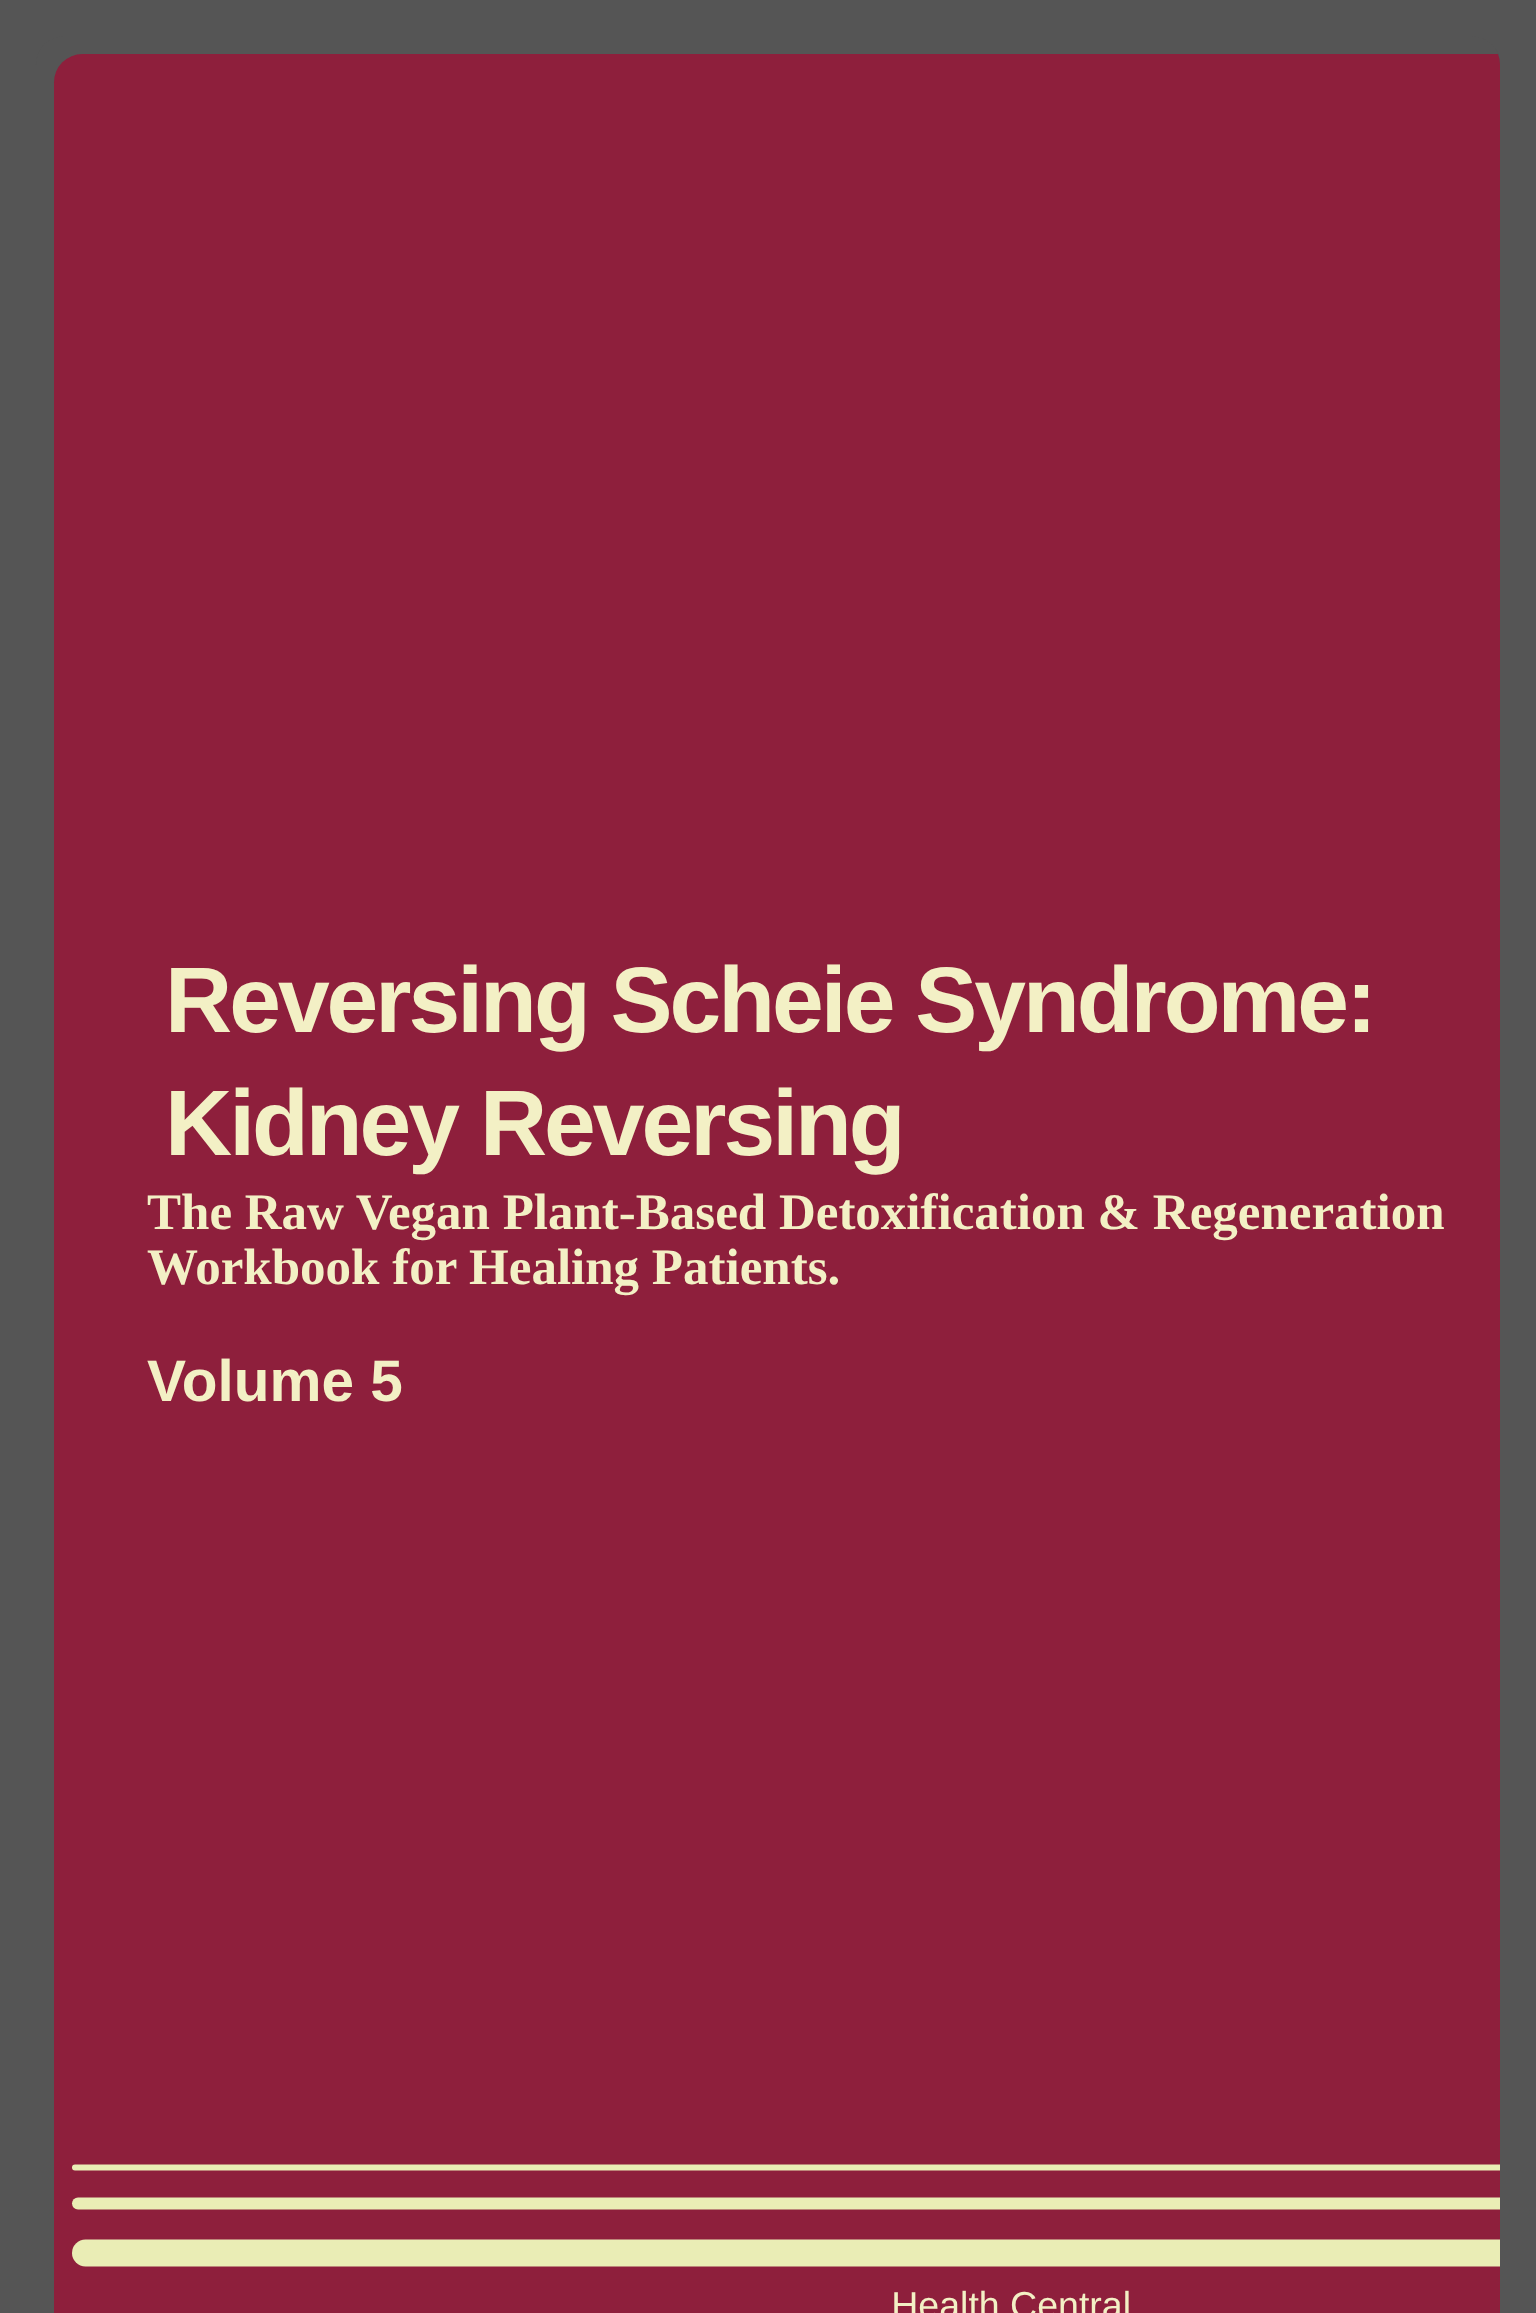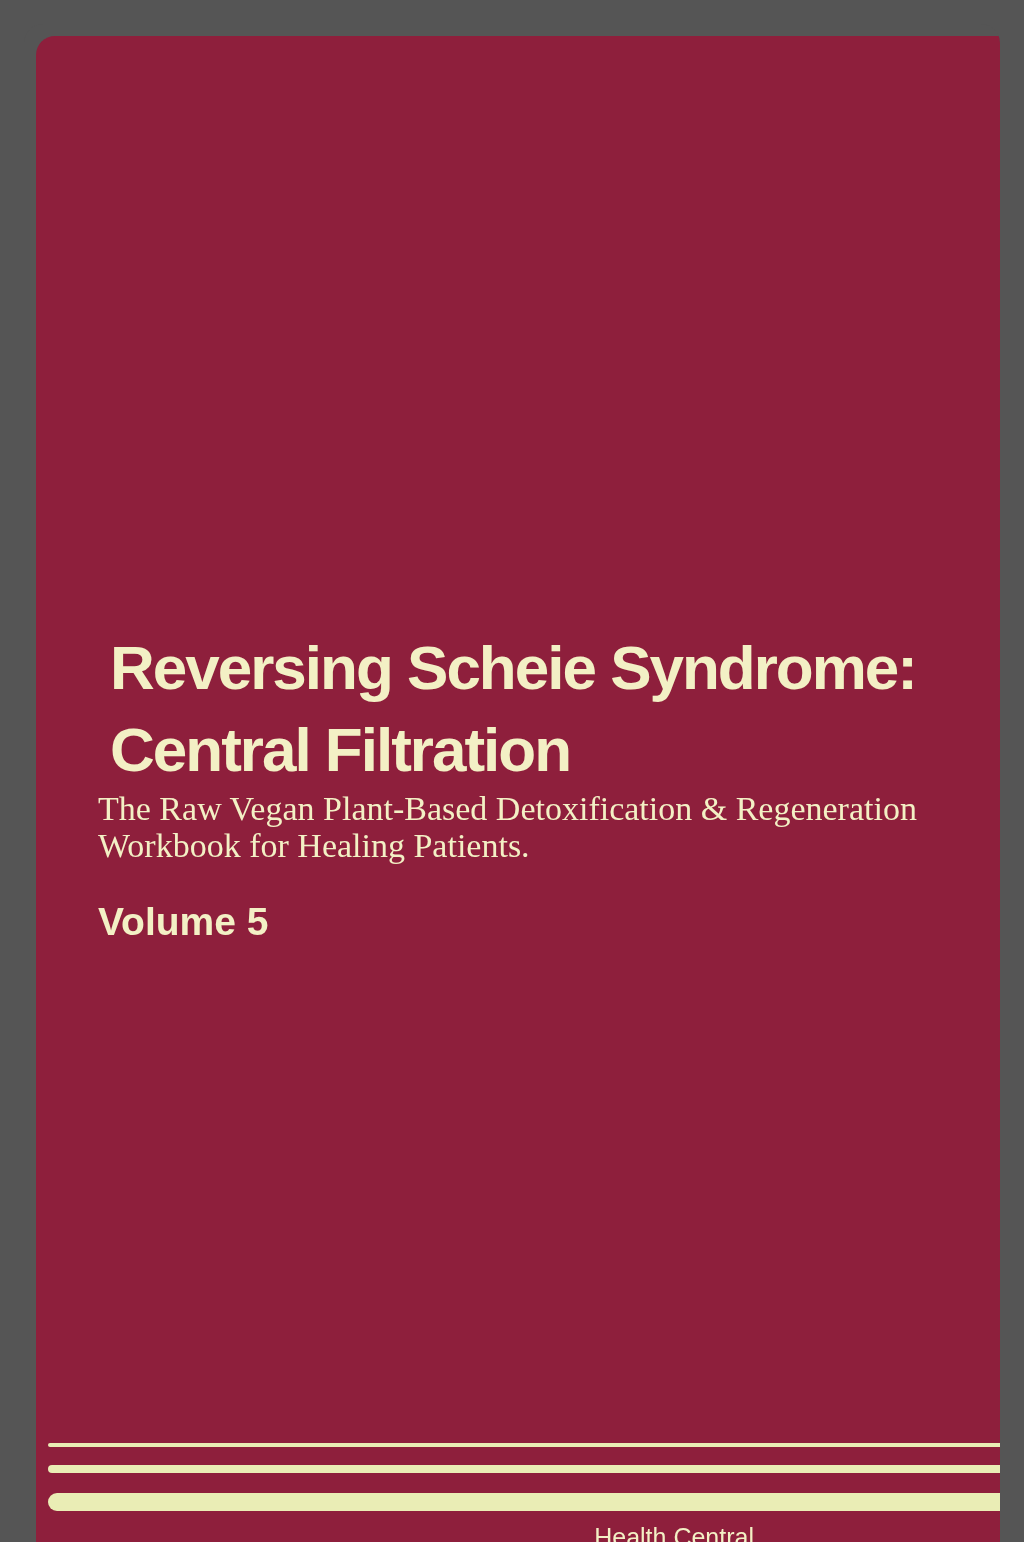--- a/index.html
+++ b/index.html
@@ -29,21 +29,21 @@
     letter-spacing: -2px;
     white-space: nowrap;
   }
   .subtitle {
     position: absolute;
     left: 50px;
     top: 742px;
     width: 880px;
     color: var(--text-cream);
     font-family: "Liberation Serif", serif;
-    font-weight: normal;
+    font-weight: bold;
     font-size: 34px;
     line-height: 37px;
   }
   .volume {
     position: absolute;
     left: 50px;
     top: 857px;
     color: var(--text-cream);
     font-family: "Liberation Sans", sans-serif;
     font-weight: bold;
@@ -76,21 +76,21 @@
     font-weight: normal;
   }
 </style>
 </head>
 <body>
 
 <div id="cover">
 
   <div class="title-block">
     <div>Reversing Scheie Syndrome:</div>
-    <div>Central Filtration</div>
+    <div>Kidney Reversing</div>
   </div>
 
   <div class="subtitle">The Raw Vegan Plant-Based Detoxification &amp; Regeneration Workbook for Healing Patients.</div>
 
   <div class="volume">Volume 5</div>
 
   <div class="stripe stripe-1"></div>
   <div class="stripe stripe-2"></div>
   <div class="stripe stripe-3"></div>
   <div class="stripe stripe-4"></div>

